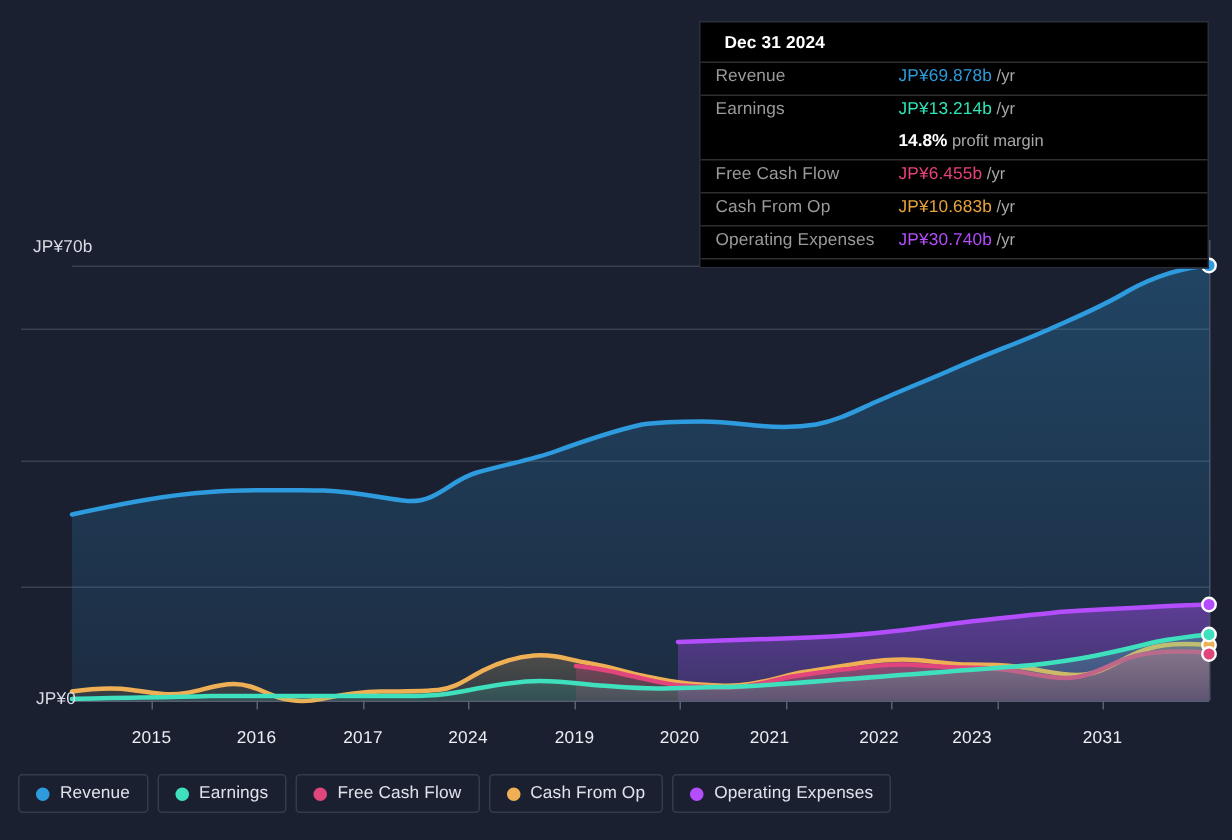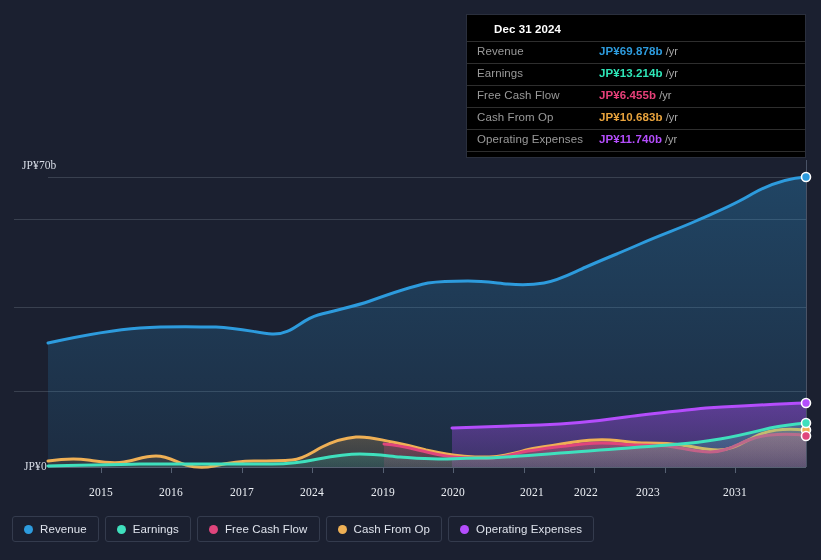--- a/index.html
+++ b/index.html
@@ -12,21 +12,21 @@
   #root {
     position: relative;
     width: 821px; height: 560px;
     background: #1b2030;
   }
 
   
   #plot-wrap {
     position: absolute;
     left: 0; top: 0;
-    width: 821px; height: 490px; font-family: Liberation Serif, serif;
+    width: 821px; height: 490px;
   }
   #chart-svg { display: block; }
 
   .axis-label {
     position: absolute;
     color: #d7dce6;
     font-size: 11.5px;
     white-space: nowrap;
     letter-spacing: .1px;
   }
@@ -49,41 +49,41 @@
     width: 340px;
     background: #000000;
     border: 1px solid #2a2f3d;
     padding: 0;
     box-sizing: border-box;
   }
   #tooltip-title {
     color: #ffffff;
     font-size: 11.5px;
     font-weight: bold;
-    padding: 8px 10px 6px 27px;
+    padding: 8px 10px 6px 16px;
     letter-spacing: .1px;
   }
   .tt-row {
     display: flex;
     align-items: baseline;
     border-top: 1px solid #2e2e2e;
     padding: 3px 10px 3px 10px;
     min-height: 15px;
   }
   .tt-row.no-line { border-top: none; }
   .tt-label {
     color: #9a9a9a;
     font-size: 11.5px;
     width: 122px;
     flex: 0 0 122px;
     letter-spacing: .1px;
   }
   .tt-value {
     font-size: 11.5px;
-    font-weight: bold;
+    font-weight: normal;
     letter-spacing: .1px;
   }
   .tt-suffix {
     color: #a8a8a8;
     font-size: 11px;
     font-weight: normal;
     margin-left: 3px;
   }
   .tt-margin-val { color: #ffffff; font-weight: bold; font-size: 11.5px; }
   #tooltip-foot { border-top: 1px solid #2e2e2e; height: 5px; }
@@ -332,57 +332,62 @@
 
     <div class="axis-label" id="y-label-top">JP¥70b</div>
     <div class="axis-label" id="y-label-bottom">JP¥0</div>
 
     <div class="x-tick-label" style="left:101px">2015</div>
     <div class="x-tick-label" style="left:171px">2016</div>
     <div class="x-tick-label" style="left:242px">2017</div>
     <div class="x-tick-label" style="left:312px">2024</div>
     <div class="x-tick-label" style="left:383px">2019</div>
     <div class="x-tick-label" style="left:453px">2020</div>
-    <div class="x-tick-label" style="left:532px">2021</div>
+    <div class="x-tick-label" style="left:513px">2021</div>
     <div class="x-tick-label" style="left:586px">2022</div>
     <div class="x-tick-label" style="left:648px">2023</div>
     <div class="x-tick-label" style="left:735px">2031</div>
   </div>
 
   <div id="tooltip">
     <div id="tooltip-title">Dec 31 2024</div>
 
     <div class="tt-row">
       <span class="tt-label">Revenue</span>
       <span class="tt-value" style="color:#2d9bdd">JP¥69.878b</span>
       <span class="tt-suffix">/yr</span>
     </div>
 
     <div class="tt-row">
       <span class="tt-label">Earnings</span>
       <span class="tt-value" style="color:#2ee6b8">JP¥13.214b</span>
       <span class="tt-suffix">/yr</span>
     </div>
 
+    <div class="tt-row no-line">
+      <span class="tt-label"></span>
+      <span class="tt-margin-val">14.8%</span>
+      <span class="tt-suffix">profit margin</span>
+    </div>
 
     <div class="tt-row">
       <span class="tt-label">Free Cash Flow</span>
       <span class="tt-value" style="color:#e8407a">JP¥6.455b</span>
       <span class="tt-suffix">/yr</span>
     </div>
 
     <div class="tt-row">
       <span class="tt-label">Cash From Op</span>
       <span class="tt-value" style="color:#e8a33d">JP¥10.683b</span>
       <span class="tt-suffix">/yr</span>
     </div>
 
     <div class="tt-row">
       <span class="tt-label">Operating Expenses</span>
-      <span class="tt-value" style="color:#b44dfc">JP¥11.740b</span>
+      <span class="tt-value" style="color:#b44dfc">JP¥30.740b</span>
       <span class="tt-suffix">/yr</span>
     </div>
 
     <div id="tooltip-foot"></div>
   </div>
 
   <div id="legend">
     <div class="legend-item">
       <span class="legend-dot" style="background:#2d9bdd"></span>
       <span class="legend-text">Revenue</span>

